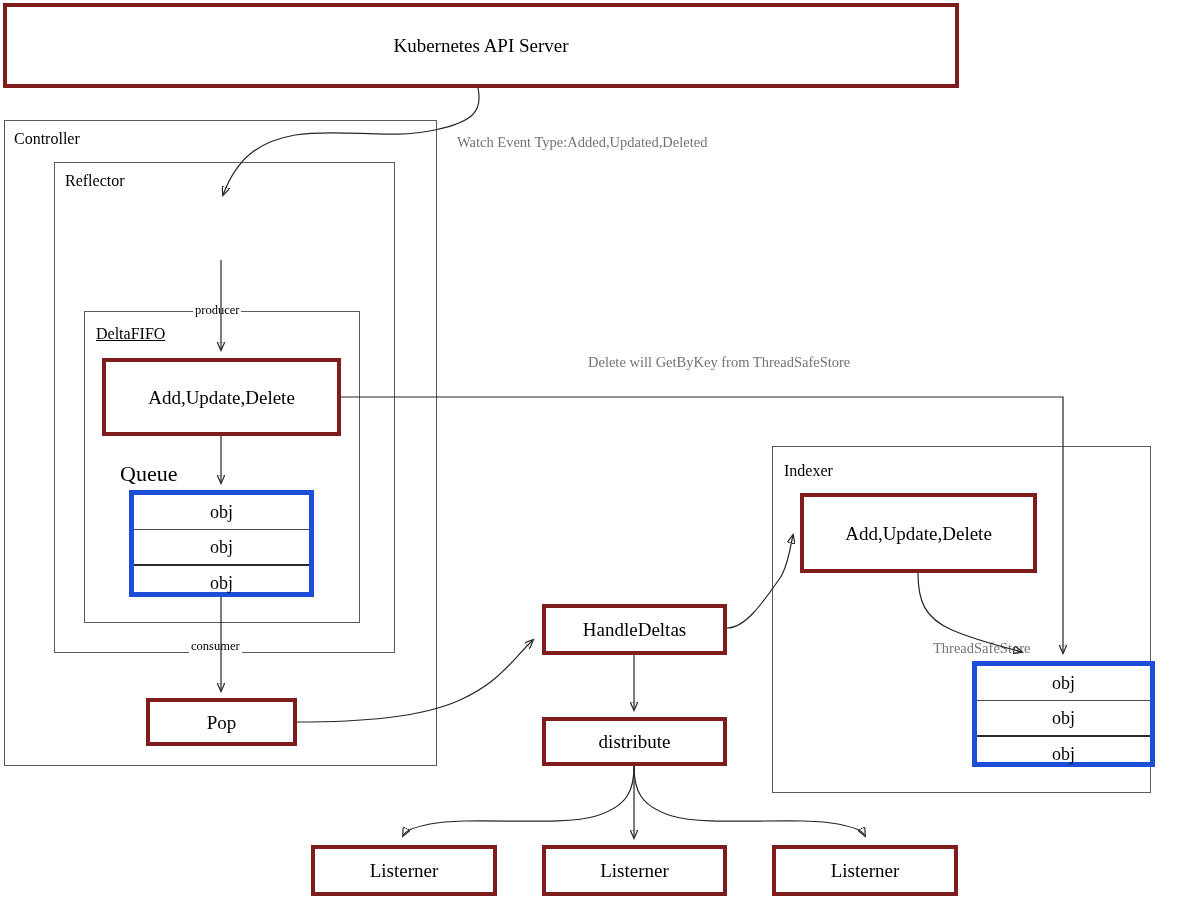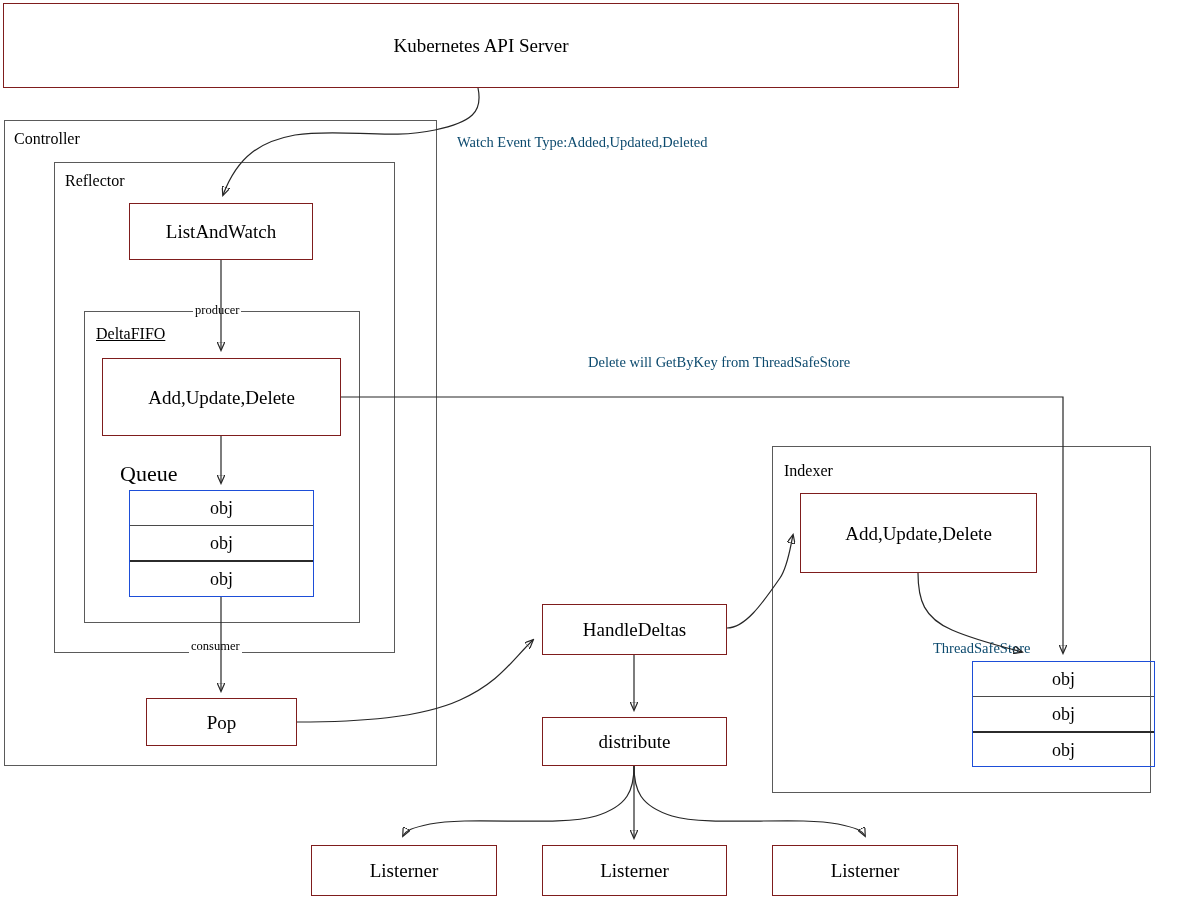--- a/index.html
+++ b/index.html
@@ -1,42 +1,42 @@
 <!DOCTYPE html>
 <html><head>
 <meta charset="utf-8">
 <title>client-go Informer Architecture</title>
 <style>
   html,body{margin:0;padding:0;background:#ffffff;}
   body{width:1181px;height:898px;overflow:hidden;font-family:"Liberation Serif",serif;color:#000;}
   #canvas{position:relative;width:1181px;height:898px;}
 
-  .box{position:absolute;box-sizing:border-box;border:1px solid #7f1d1d;background:transparent;}
+  .box{position:absolute;box-sizing:border-box;border:4px solid #7f1d1d;background:transparent;}
   .grp{position:absolute;box-sizing:border-box;border:1px solid #5a5a5a;background:transparent;}
 
   .ctr-label{
     position:absolute;display:flex;align-items:center;justify-content:center;
     width:100%;height:100%;left:0;top:0;
     font-family:"Liberation Serif",serif;font-size:19px;line-height:1;
     white-space:nowrap;
   }
   .grp-title{
     position:absolute;font-family:"Liberation Serif",serif;font-size:16px;
     line-height:1;white-space:nowrap;
   }
   .free-label{
     position:absolute;font-family:"Liberation Serif",serif;font-size:14.5px;
-    line-height:1;white-space:nowrap;color:#0c4a6e;
+    line-height:1;white-space:nowrap;color:#737373;
   }
   .edge-label{
     position:absolute;font-family:"Liberation Serif",serif;font-size:12.5px;
     line-height:1;white-space:nowrap;color:#000;background:#fff;
     padding:0 2px;
   }
-  .stack{position:absolute;box-sizing:border-box;border:1px solid #1d4ed8;text-align:center;}
+  .stack{position:absolute;box-sizing:border-box;border:5px solid #1d4ed8;text-align:center;}
   .stack .cell{
     box-sizing:border-box;display:flex;align-items:center;justify-content:center;
     font-family:"Liberation Serif",serif;font-size:18px;line-height:1;
     border-bottom:1px solid #4a4a4a;
   }
   .stack .cell.thick{border-bottom:2px solid #2b2b2b;}
   .stack .cell.last{border-bottom:none;}
 
   svg.overlay{position:absolute;left:0;top:0;width:1181px;height:898px;pointer-events:none;}
   svg.overlay path,svg.overlay line{fill:none;stroke:#262626;stroke-width:1.2;}
@@ -49,23 +49,20 @@
   <div class="box" style="left:3px;top:3px;width:956px;height:85px;">
     <span class="ctr-label">Kubernetes API Server</span>
   </div>
 
   <div class="grp" style="left:4px;top:120px;width:433px;height:646px;"></div>
   <div class="grp-title" style="left:14px;top:131px;">Controller</div>
 
   <div class="grp" style="left:54px;top:162px;width:341px;height:491px;"></div>
   <div class="grp-title" style="left:65px;top:173px;">Reflector</div>
 
-  <div class="box" style="left:129px;top:203px;width:184px;height:57px;">
-    <span class="ctr-label">ListAndWatch</span>
-  </div>
 
   <div class="grp" style="left:84px;top:311px;width:276px;height:312px;"></div>
   <div class="grp-title" style="left:96px;top:326px;text-decoration:underline;">DeltaFIFO</div>
 
   <div class="box" style="left:102px;top:358px;width:239px;height:78px;">
     <span class="ctr-label">Add,Update,Delete</span>
   </div>
 
   <div class="grp-title" style="left:120px;top:463px;font-size:22px;">Queue</div>
 

